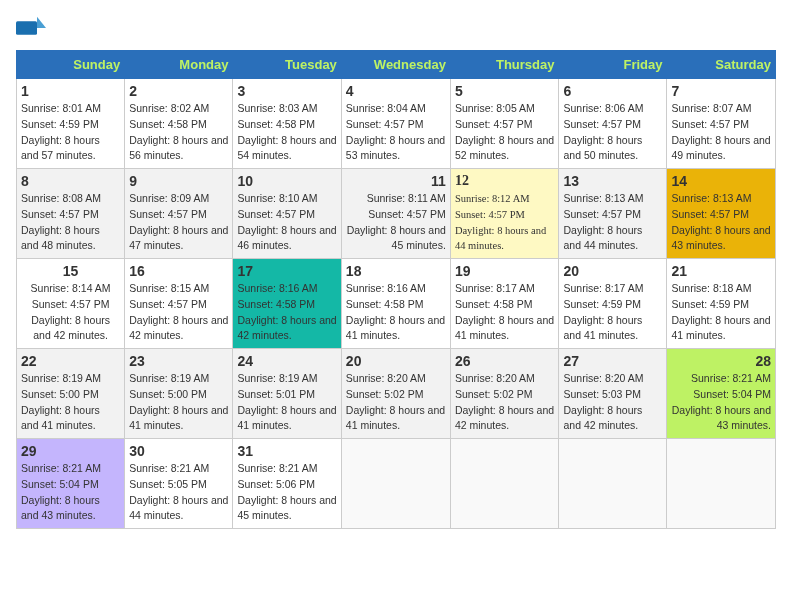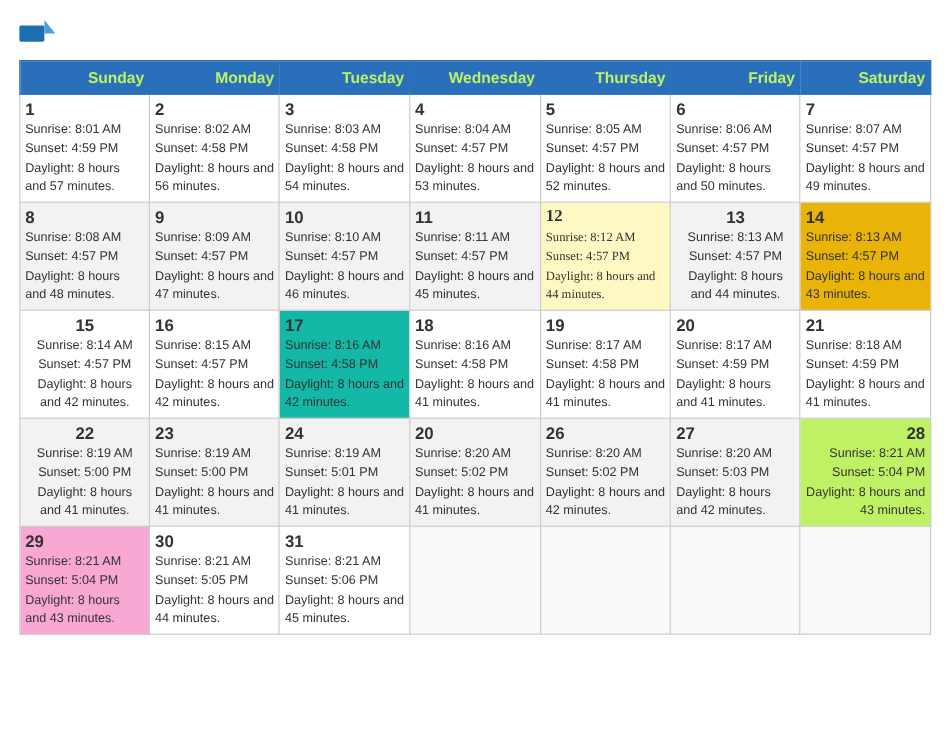--- a/index.html
+++ b/index.html
@@ -118,45 +118,45 @@
         <td style="background: rgb(255, 255, 255);"><span class="day-num">3</span><span class="day-info">Sunrise: 8:03 AM<br>Sunset: 4:58 PM<br>Daylight: 8 hours and 54 minutes.</span></td>
         <td style="background: rgb(255, 255, 255);"><span class="day-num">4</span><span class="day-info">Sunrise: 8:04 AM<br>Sunset: 4:57 PM<br>Daylight: 8 hours and 53 minutes.</span></td>
         <td style="background: rgb(255, 255, 255);"><span class="day-num">5</span><span class="day-info">Sunrise: 8:05 AM<br>Sunset: 4:57 PM<br>Daylight: 8 hours and 52 minutes.</span></td>
         <td style="background: rgb(255, 255, 255);"><span class="day-num">6</span><span class="day-info">Sunrise: 8:06 AM<br>Sunset: 4:57 PM<br>Daylight: 8 hours and 50 minutes.</span></td>
         <td style="background: rgb(255, 255, 255);"><span class="day-num">7</span><span class="day-info">Sunrise: 8:07 AM<br>Sunset: 4:57 PM<br>Daylight: 8 hours and 49 minutes.</span></td>
       </tr>
       <tr style="background: rgb(242, 242, 242);">
         <td style="background: rgb(242, 242, 242);"><span class="day-num">8</span><span class="day-info">Sunrise: 8:08 AM<br>Sunset: 4:57 PM<br>Daylight: 8 hours and 48 minutes.</span></td>
         <td style="background: rgb(242, 242, 242);"><span class="day-num">9</span><span class="day-info">Sunrise: 8:09 AM<br>Sunset: 4:57 PM<br>Daylight: 8 hours and 47 minutes.</span></td>
         <td style="background: rgb(242, 242, 242);"><span class="day-num">10</span><span class="day-info">Sunrise: 8:10 AM<br>Sunset: 4:57 PM<br>Daylight: 8 hours and 46 minutes.</span></td>
-        <td style="background: rgb(242, 242, 242);"><span class="day-num">11</span><span class="day-info">Sunrise: 8:11 AM<br>Sunset: 4:57 PM<br>Daylight: 8 hours and 45 minutes.</span></td>
+        <td style="background: rgb(242, 242, 242); text-align: right;"><span class="day-num">11</span><span class="day-info">Sunrise: 8:11 AM<br>Sunset: 4:57 PM<br>Daylight: 8 hours and 45 minutes.</span></td>
         <td style="background: #fef9c3; font-family: Liberation Serif, serif;"><span class="day-num">12</span><span class="day-info">Sunrise: 8:12 AM<br>Sunset: 4:57 PM<br>Daylight: 8 hours and 44 minutes.</span></td>
-        <td style="background: rgb(242, 242, 242); text-align: center;"><span class="day-num">13</span><span class="day-info">Sunrise: 8:13 AM<br>Sunset: 4:57 PM<br>Daylight: 8 hours and 44 minutes.</span></td>
+        <td style="background: rgb(242, 242, 242);"><span class="day-num">13</span><span class="day-info">Sunrise: 8:13 AM<br>Sunset: 4:57 PM<br>Daylight: 8 hours and 44 minutes.</span></td>
         <td style="background: #eab308;"><span class="day-num">14</span><span class="day-info">Sunrise: 8:13 AM<br>Sunset: 4:57 PM<br>Daylight: 8 hours and 43 minutes.</span></td>
       </tr>
       <tr style="background: rgb(255, 255, 255);">
         <td style="background: rgb(255, 255, 255); text-align: center;"><span class="day-num">15</span><span class="day-info">Sunrise: 8:14 AM<br>Sunset: 4:57 PM<br>Daylight: 8 hours and 42 minutes.</span></td>
         <td style="background: rgb(255, 255, 255);"><span class="day-num">16</span><span class="day-info">Sunrise: 8:15 AM<br>Sunset: 4:57 PM<br>Daylight: 8 hours and 42 minutes.</span></td>
         <td style="background: #14b8a6;"><span class="day-num">17</span><span class="day-info">Sunrise: 8:16 AM<br>Sunset: 4:58 PM<br>Daylight: 8 hours and 42 minutes.</span></td>
         <td style="background: rgb(255, 255, 255);"><span class="day-num">18</span><span class="day-info">Sunrise: 8:16 AM<br>Sunset: 4:58 PM<br>Daylight: 8 hours and 41 minutes.</span></td>
         <td style="background: rgb(255, 255, 255);"><span class="day-num">19</span><span class="day-info">Sunrise: 8:17 AM<br>Sunset: 4:58 PM<br>Daylight: 8 hours and 41 minutes.</span></td>
         <td style="background: rgb(255, 255, 255);"><span class="day-num">20</span><span class="day-info">Sunrise: 8:17 AM<br>Sunset: 4:59 PM<br>Daylight: 8 hours and 41 minutes.</span></td>
         <td style="background: rgb(255, 255, 255);"><span class="day-num">21</span><span class="day-info">Sunrise: 8:18 AM<br>Sunset: 4:59 PM<br>Daylight: 8 hours and 41 minutes.</span></td>
       </tr>
       <tr style="background: rgb(242, 242, 242);">
-        <td style="background: rgb(242, 242, 242); text-align: center;"><span class="day-num">22</span><span class="day-info">Sunrise: 8:19 AM<br>Sunset: 5:00 PM<br>Daylight: 8 hours and 41 minutes.</span></td>
+        <td style="background: rgb(242, 242, 242);"><span class="day-num">22</span><span class="day-info">Sunrise: 8:19 AM<br>Sunset: 5:00 PM<br>Daylight: 8 hours and 41 minutes.</span></td>
         <td style="background: rgb(242, 242, 242);"><span class="day-num">23</span><span class="day-info">Sunrise: 8:19 AM<br>Sunset: 5:00 PM<br>Daylight: 8 hours and 41 minutes.</span></td>
         <td style="background: rgb(242, 242, 242);"><span class="day-num">24</span><span class="day-info">Sunrise: 8:19 AM<br>Sunset: 5:01 PM<br>Daylight: 8 hours and 41 minutes.</span></td>
         <td style="background: rgb(242, 242, 242);"><span class="day-num">20</span><span class="day-info">Sunrise: 8:20 AM<br>Sunset: 5:02 PM<br>Daylight: 8 hours and 41 minutes.</span></td>
         <td style="background: rgb(242, 242, 242);"><span class="day-num">26</span><span class="day-info">Sunrise: 8:20 AM<br>Sunset: 5:02 PM<br>Daylight: 8 hours and 42 minutes.</span></td>
         <td style="background: rgb(242, 242, 242);"><span class="day-num">27</span><span class="day-info">Sunrise: 8:20 AM<br>Sunset: 5:03 PM<br>Daylight: 8 hours and 42 minutes.</span></td>
         <td style="background: #bef264; text-align: right;"><span class="day-num">28</span><span class="day-info">Sunrise: 8:21 AM<br>Sunset: 5:04 PM<br>Daylight: 8 hours and 43 minutes.</span></td>
       </tr>
       <tr style="background: rgb(255, 255, 255);">
-        <td style="background: #f9a8d4;"><span class="day-num">29</span><span class="day-info">Sunrise: 8:21 AM<br>Sunset: 5:04 PM<br>Daylight: 8 hours and 43 minutes.</span></td>
+        <td style="background: #c4b5fd;"><span class="day-num">29</span><span class="day-info">Sunrise: 8:21 AM<br>Sunset: 5:04 PM<br>Daylight: 8 hours and 43 minutes.</span></td>
         <td style="background: rgb(255, 255, 255);"><span class="day-num">30</span><span class="day-info">Sunrise: 8:21 AM<br>Sunset: 5:05 PM<br>Daylight: 8 hours and 44 minutes.</span></td>
         <td style="background: rgb(255, 255, 255);"><span class="day-num">31</span><span class="day-info">Sunrise: 8:21 AM<br>Sunset: 5:06 PM<br>Daylight: 8 hours and 45 minutes.</span></td>
         <td class="empty" style="background: rgb(249, 249, 249);"></td>
         <td class="empty" style="background: rgb(249, 249, 249);"></td>
         <td class="empty" style="background: rgb(249, 249, 249);"></td>
         <td class="empty" style="background: rgb(249, 249, 249);"></td>
       </tr>
     </tbody>
 </table>
 

